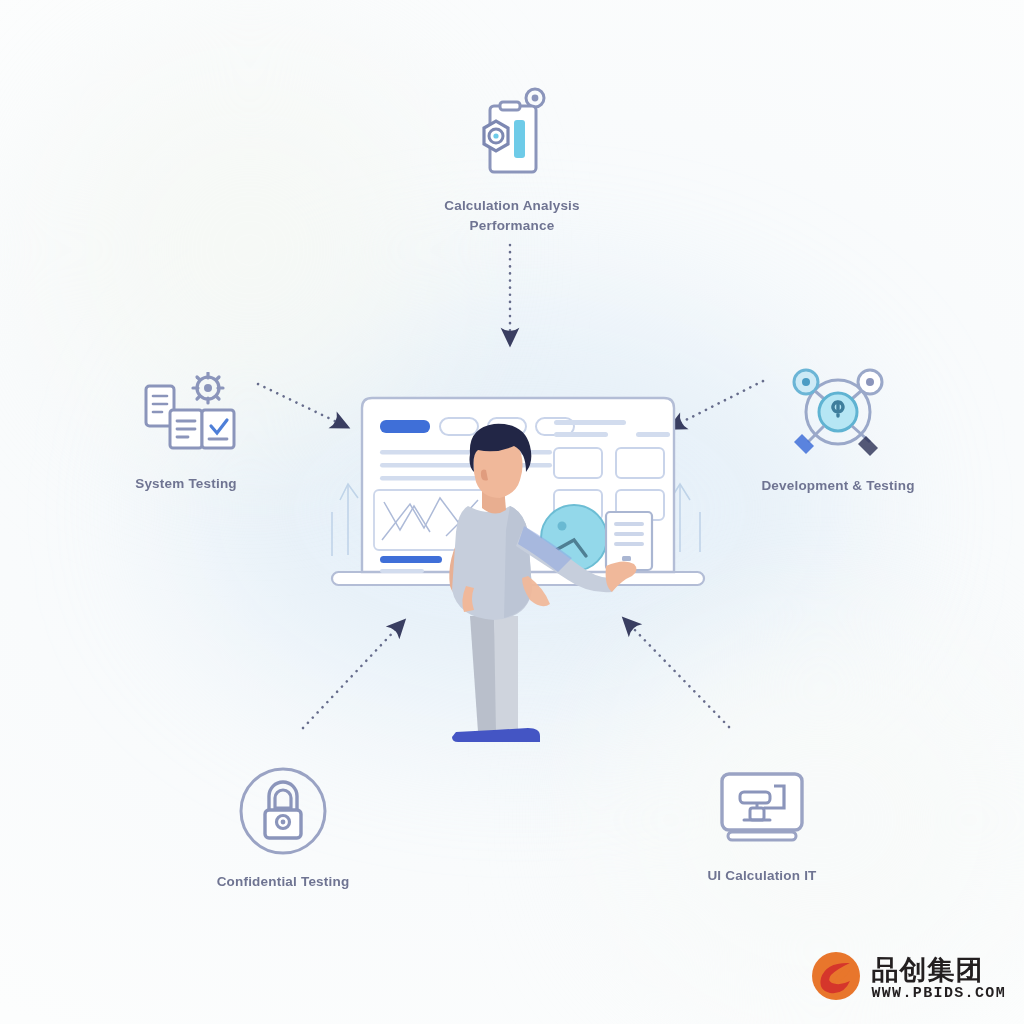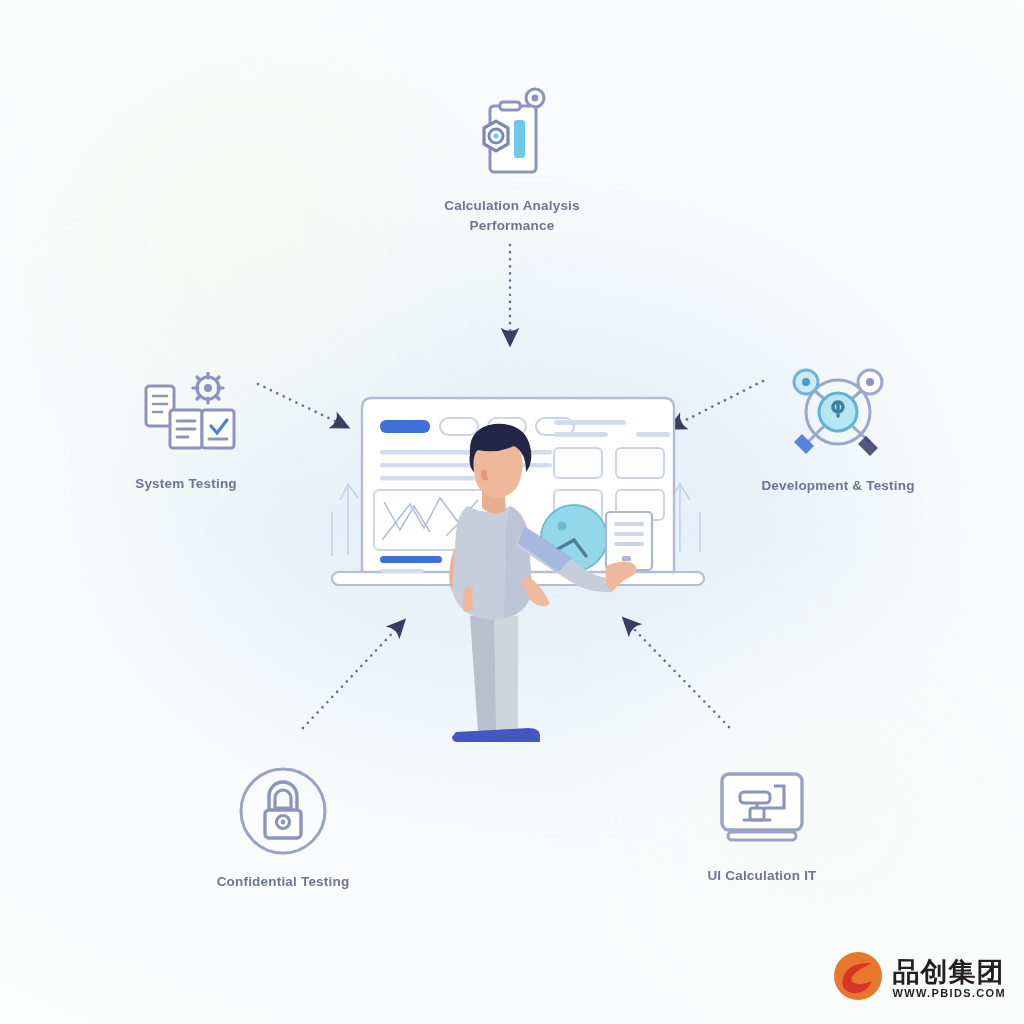--- a/index.html
+++ b/index.html
@@ -46,21 +46,21 @@
   #watermark{
     position:absolute;right:18px;bottom:18px;
     display:flex;align-items:center;gap:9px;
   }
   #watermark .wm-text{display:flex;flex-direction:column;line-height:1;}
   #watermark .wm-cn{
     font-size:27px;font-weight:700;color:#231f20;letter-spacing:1px;
     font-family:"DejaVu Sans",sans-serif;
   }
   #watermark .wm-url{
-    font-size:11px;font-weight:700;color:#231f20;letter-spacing:1.35px;margin-top:3px;
+    font-size:15px;font-weight:700;color:#231f20;letter-spacing:1.35px;margin-top:3px;font-family:Liberation Mono, monospace;
   }
 </style>
 </head>
 <body>
 
 <div id="stage">
 
   <div class="wash a"></div>
   <div class="wash b"></div>
   <div class="wash c"></div>

